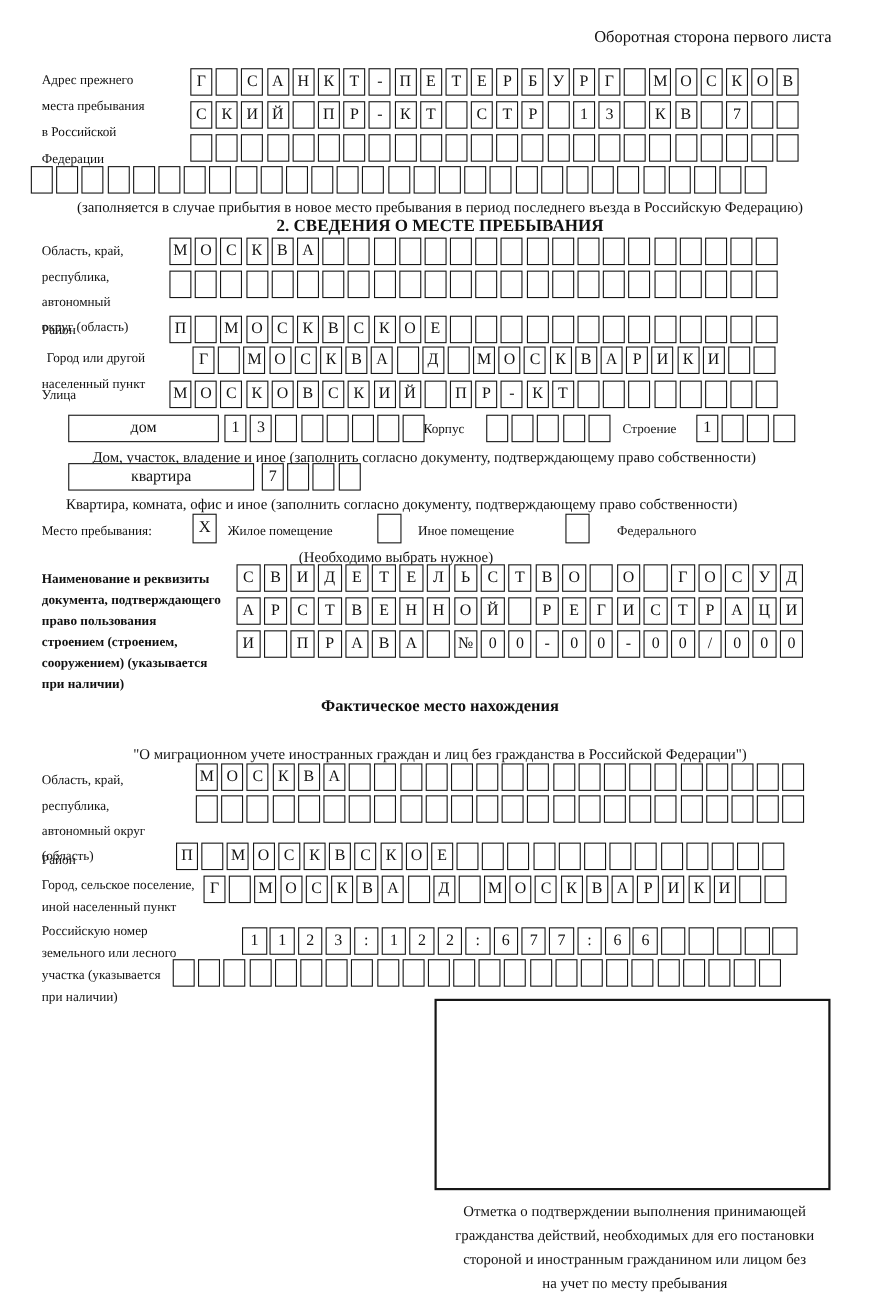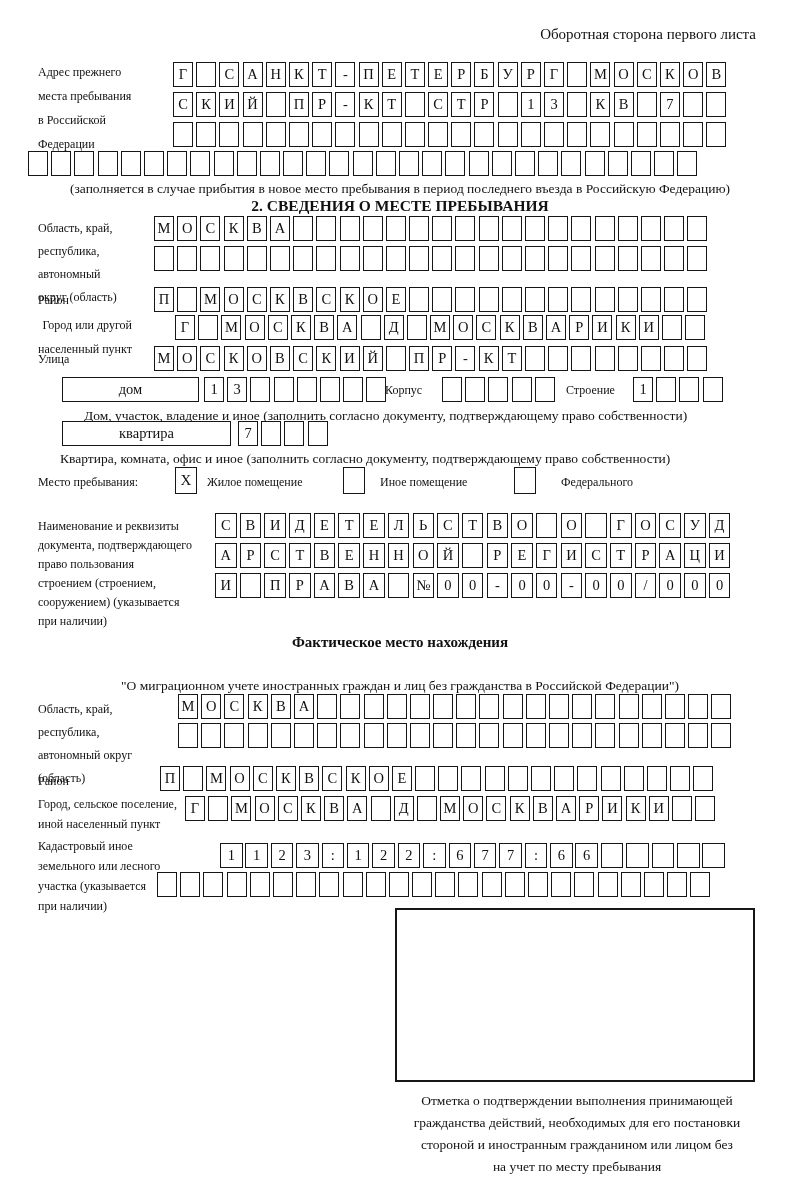--- a/index.html
+++ b/index.html
@@ -3,21 +3,21 @@
 <meta charset="utf-8">
 <style>
   html,body{margin:0;padding:0;background:#fff;}
   #page{
     position:relative;width:800px;height:1180px;background:#ffffff;
     font-family:"Liberation Serif","DejaVu Serif",serif;color:#111;
     overflow:hidden;
   }
   .abs{position:absolute;}
   .lbl{font-size:12px;line-height:24px;white-space:nowrap;}
-  .lbl.tight{line-height:19px;}
+  .lbl.tight{line-height:19px;font-weight:bold;}
   .lbl.lh20{line-height:20px;}
   .lbl.lh23{line-height:23px;}
   .small{font-size:13.5px;line-height:17px;}
   .title{font-weight:bold;font-size:15.5px;text-align:center;width:800px;left:0;}
   .center{text-align:center;width:800px;left:0;}
   .boxes{display:flex;gap:3.2px;}
   .cell{
     width:18px;height:23px;border:1.5px solid #161616;flex:0 0 auto;
     display:flex;align-items:center;justify-content:center;
     font-size:14.5px;line-height:1;background:#fff;
@@ -342,20 +342,21 @@
     </div>
   <div class="abs small" style="left:36px;top:450px;margin-left:24px;">Квартира, комната, офис и иное (заполнить согласно документу, подтверждающему право собственности)</div>
 
   <div class="abs lbl" style="left:38px;top:470px;">Место пребывания:</div>
   <div class="abs checkbox" style="left:175px;top:467px;">X</div>
   <div class="abs lbl" style="left:207px;top:470px;">Жилое помещение</div>
   <div class="abs checkbox" style="left:343px;top:467px;"></div>
   <div class="abs lbl" style="left:380px;top:470px;">Иное помещение</div>
   <div class="abs checkbox" style="left:514px;top:467px;"></div>
   <div class="abs lbl" style="left:561px;top:470px;">Федерального</div>
+  <div class="abs small" style="left:230px;top:498px;width:260px;text-align:center;">(Необходимо выбрать нужное)</div>
 
   <div class="abs lbl tight" style="left:38px;top:517px;">
     <div>Наименование и реквизиты</div>
     <div>документа, подтверждающего</div>
     <div>право пользования</div>
     <div>строением (строением,</div>
     <div>сооружением) (указывается</div>
     <div>при наличии)</div>
   </div>
   <div class="abs boxes doc" style="left:215px;top:513px;">
@@ -542,21 +543,21 @@
       <span class="cell">А</span>
       <span class="cell">Р</span>
       <span class="cell">И</span>
       <span class="cell">К</span>
       <span class="cell">И</span>
       <span class="cell"></span>
       <span class="cell"></span>
     </div>
 
   <div class="abs lbl lh20" style="left:38px;top:836px;">
-    <div>Кадастровый иное</div>
+    <div>Российскую номер</div>
     <div>земельного или лесного</div>
     <div>участка (указывается</div>
     <div>при наличии)</div>
   </div>
   <div class="abs boxes med" style="left:220px;top:843px;">
       <span class="cell">1</span>
       <span class="cell">1</span>
       <span class="cell">2</span>
       <span class="cell">3</span>
       <span class="cell">:</span>

